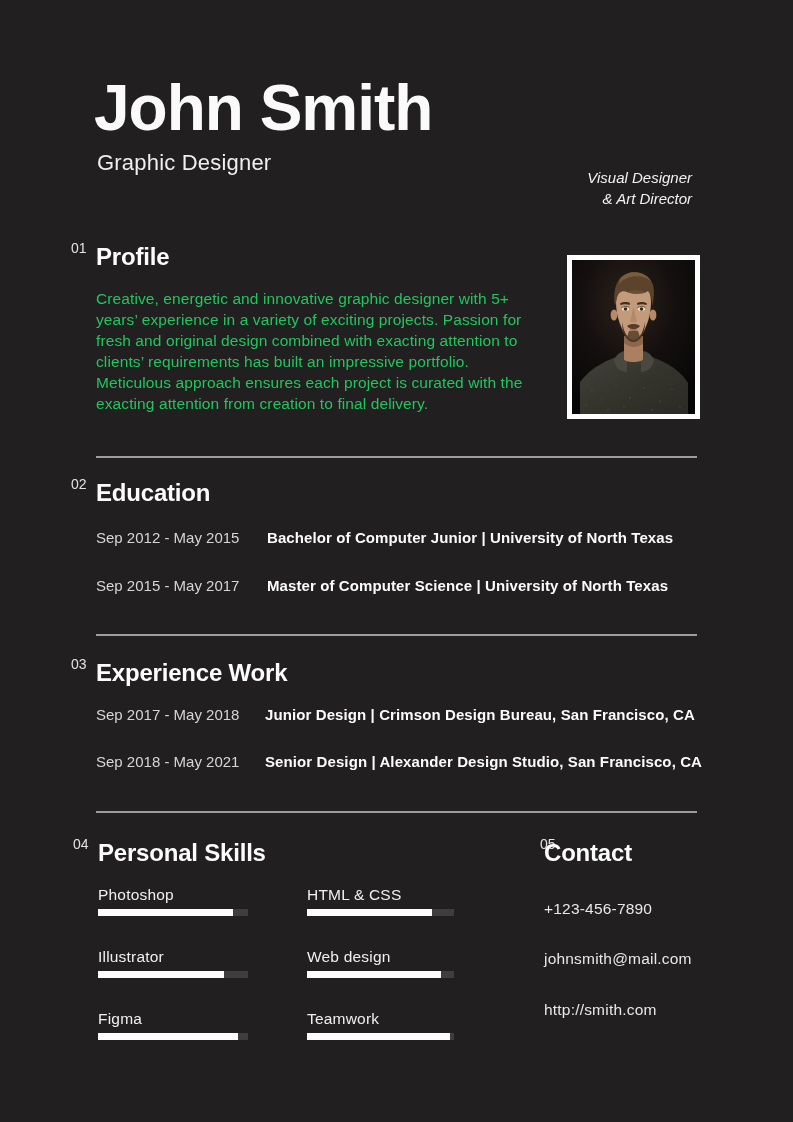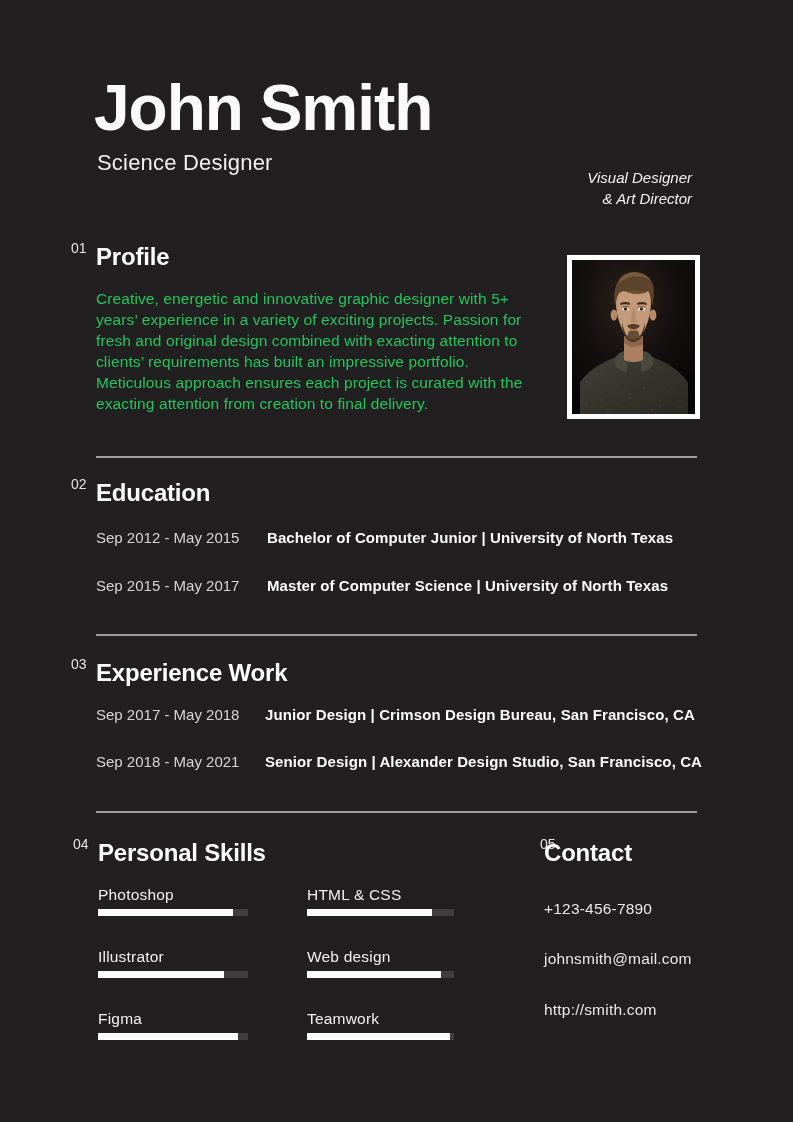--- a/index.html
+++ b/index.html
@@ -80,21 +80,21 @@
   .contact-item{
     font-size:15.5px;color:#e8e8e8;letter-spacing:0.2px;white-space:nowrap;
   }
 </style>
 </head>
 <body>
 
 <div class="page">
 
   <div class="abs name">John Smith</div>
-  <div class="abs job-title">Science Designer</div>
+  <div class="abs job-title">Graphic Designer</div>
   <div class="abs tagline">
     <div>Visual Designer</div>
     <div>&amp; Art Director</div>
   </div>
 
   <div class="abs sec-num" style="left:71px;top:240px;">01</div>
   <div class="abs sec-heading" style="left:96px;top:243px;">Profile</div>
   <div class="abs profile-body">Creative, energetic and innovative graphic designer with 5+ years’ experience in a variety of exciting projects. Passion for fresh and original design combined with exacting attention to clients’ requirements has built an impressive portfolio. Meticulous approach ensures each project is curated with the exacting attention from creation to final delivery.</div>
 
   <div class="abs photo-frame">

